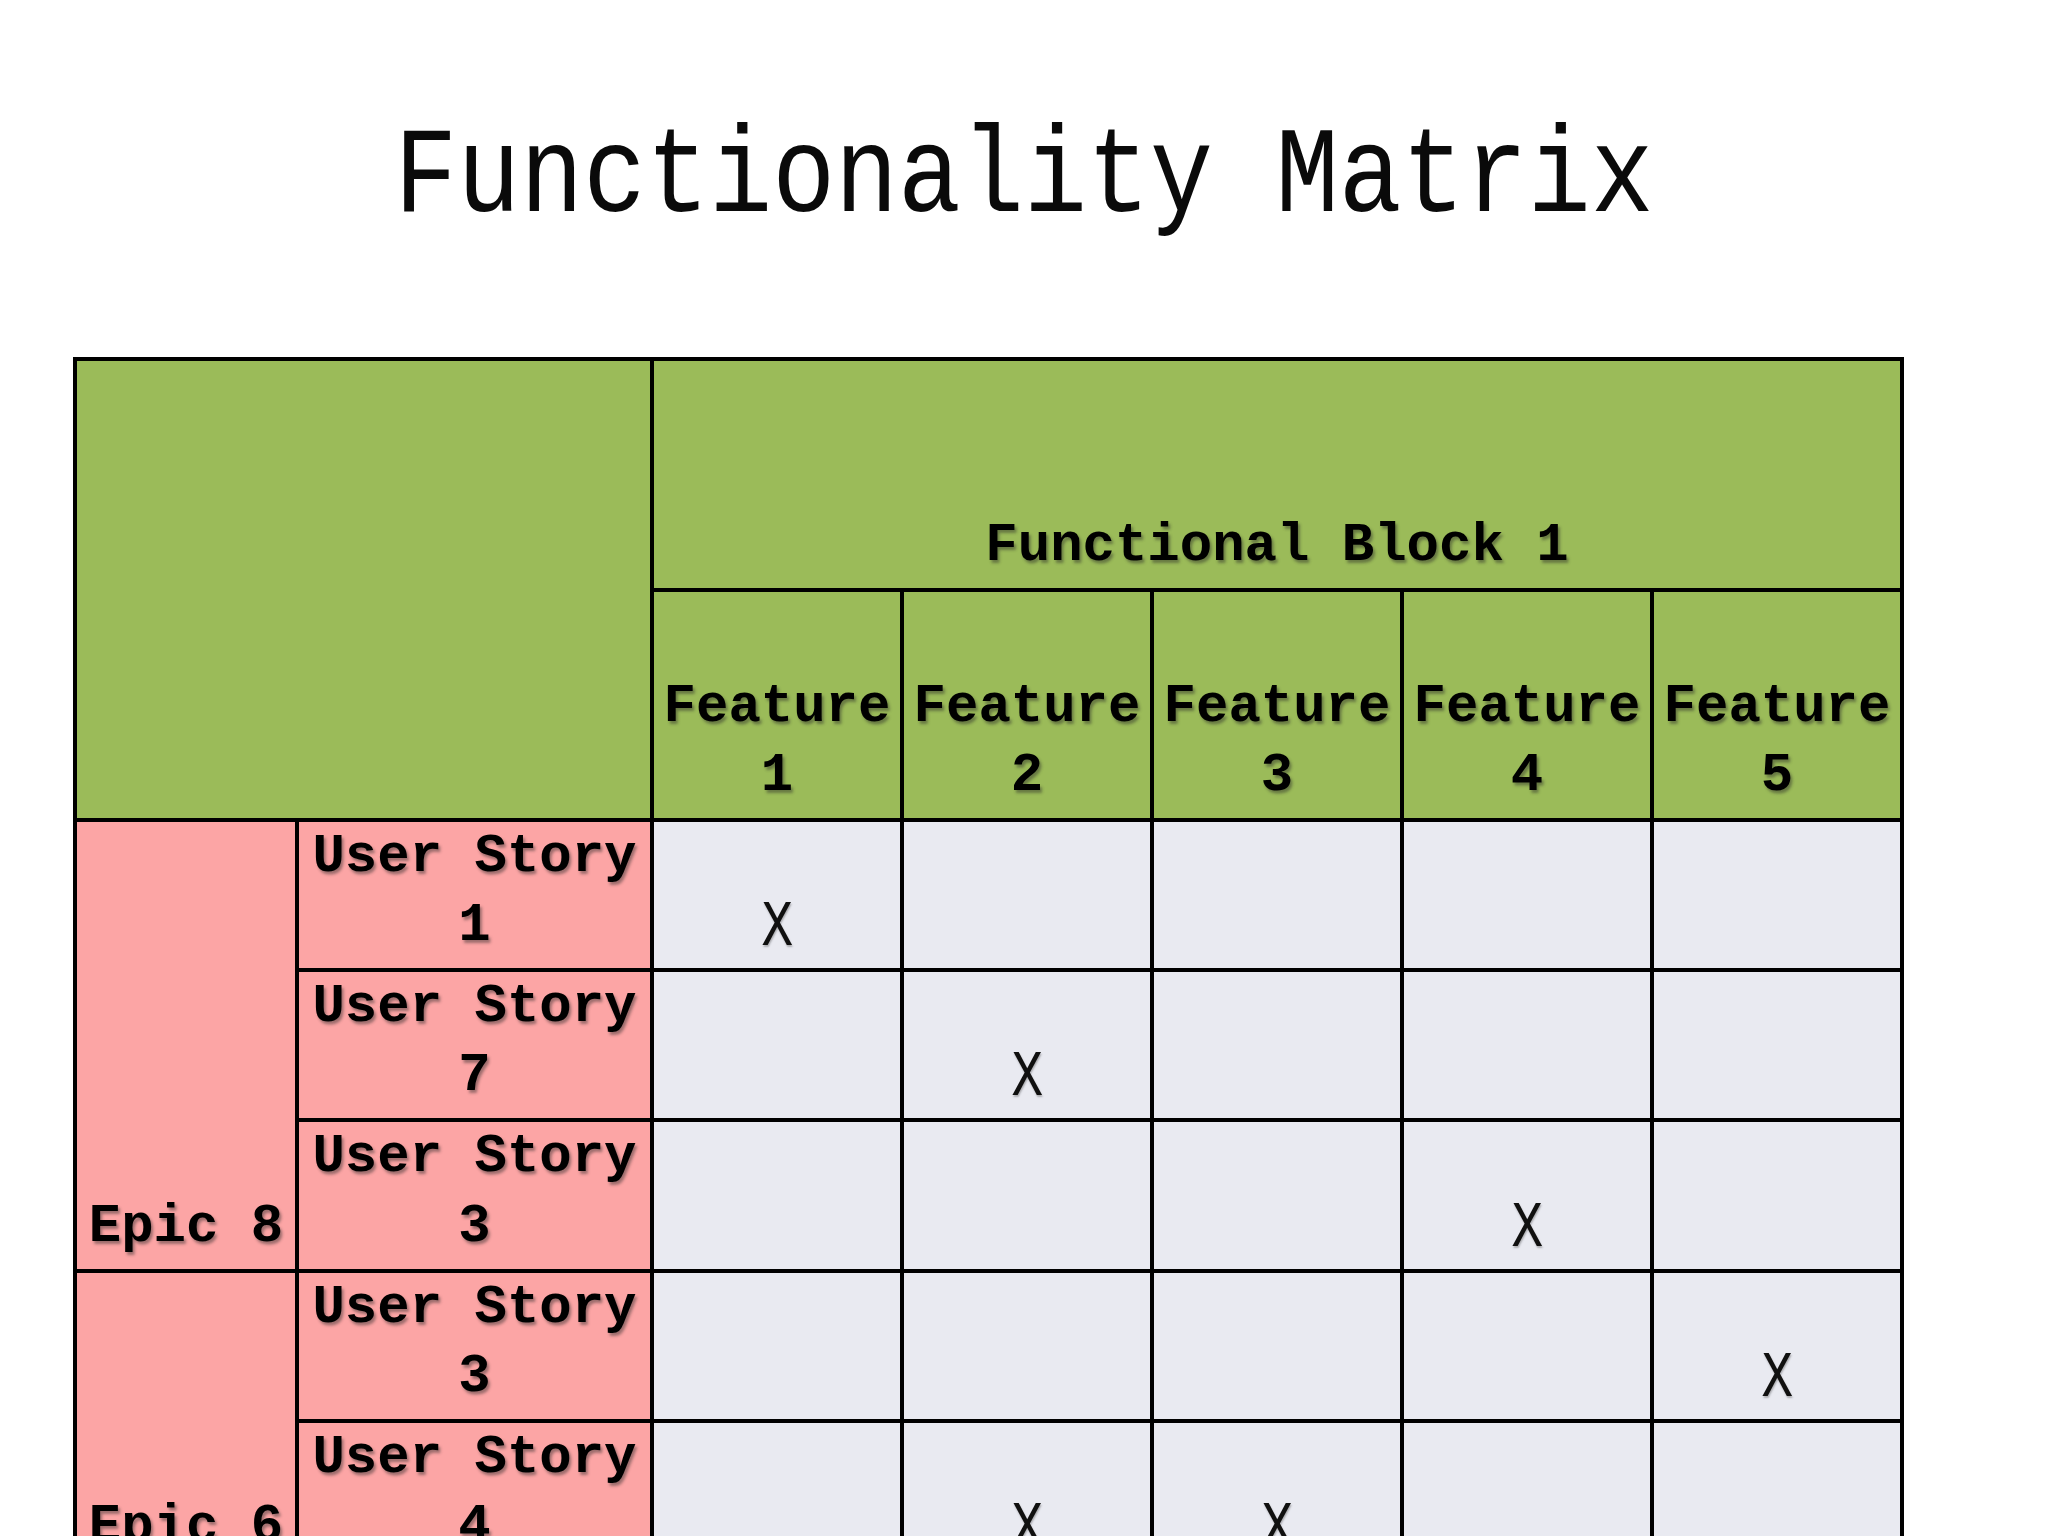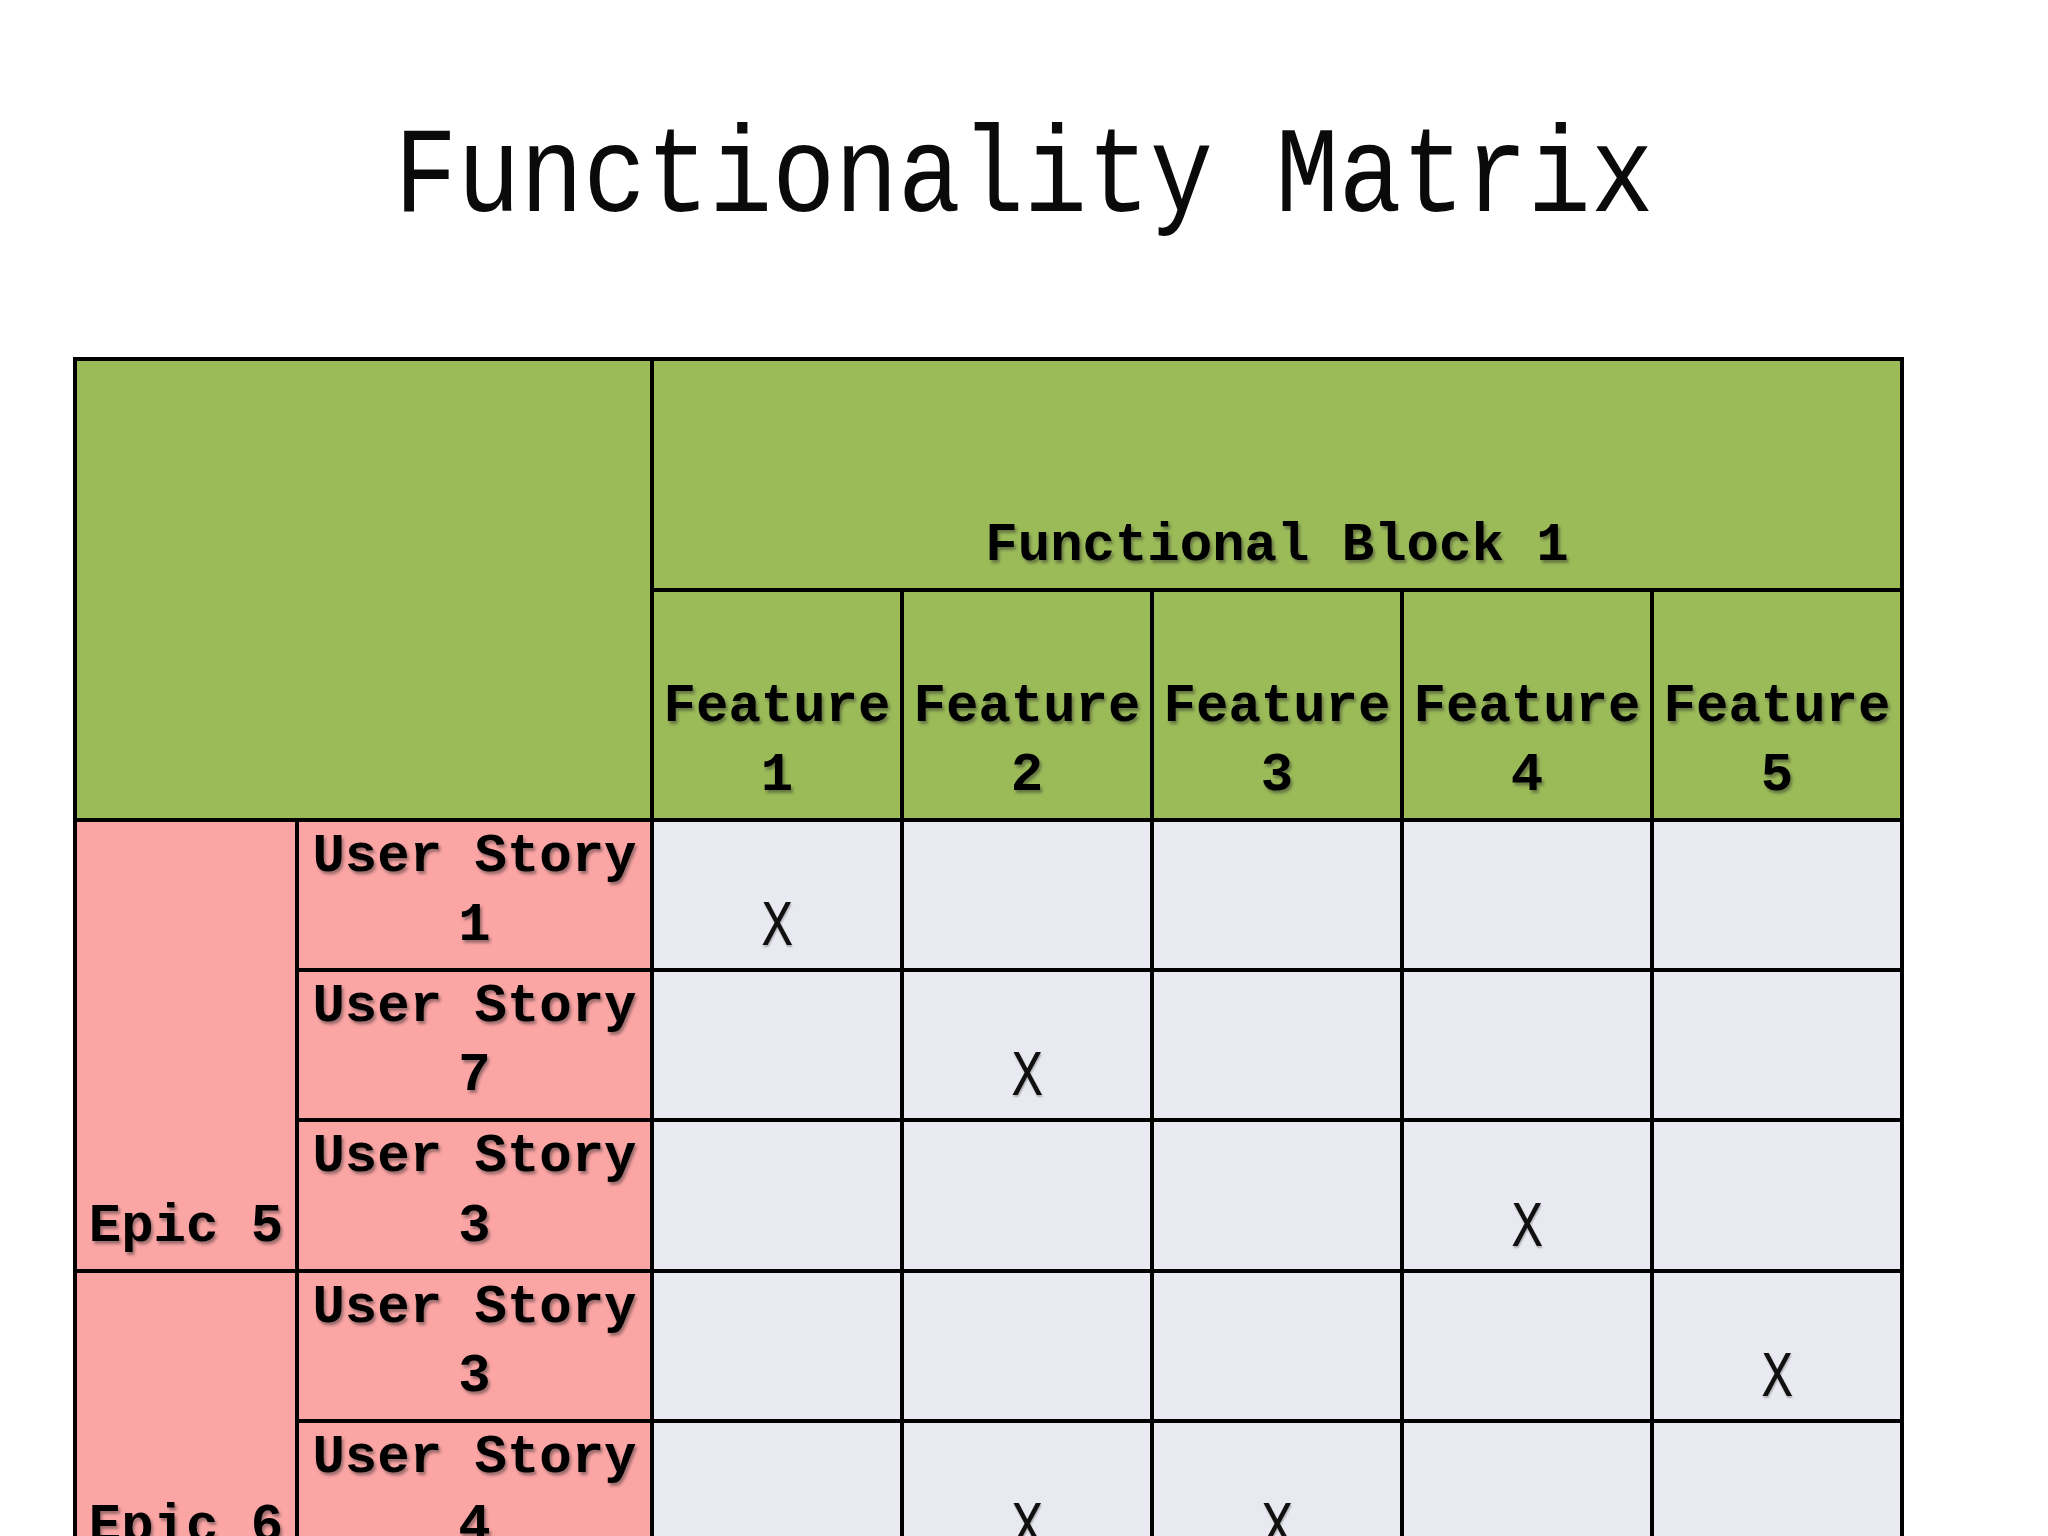--- a/index.html
+++ b/index.html
@@ -104,21 +104,21 @@
       <td class="green feature-cell">
         <span class="hdr-text">Feature 4</span>
       </td>
       <td class="green feature-cell">
         <span class="hdr-text">Feature 5</span>
       </td>
     </tr>
 
     <tr class="r-body">
       <td class="orange epic-cell" rowspan="3">
-        <span class="hdr-text">Epic 5</span>
+        <span class="hdr-text">Epic 8</span>
       </td>
       <td class="orange story-cell">
         <span class="hdr-text">User Story 1</span>
       </td>
       <td class="cell"><span class="mark-text">X</span></td>
       <td class="cell"><span class="mark-text"></span></td>
       <td class="cell"><span class="mark-text"></span></td>
       <td class="cell"><span class="mark-text"></span></td>
       <td class="cell"><span class="mark-text"></span></td>
     </tr>

